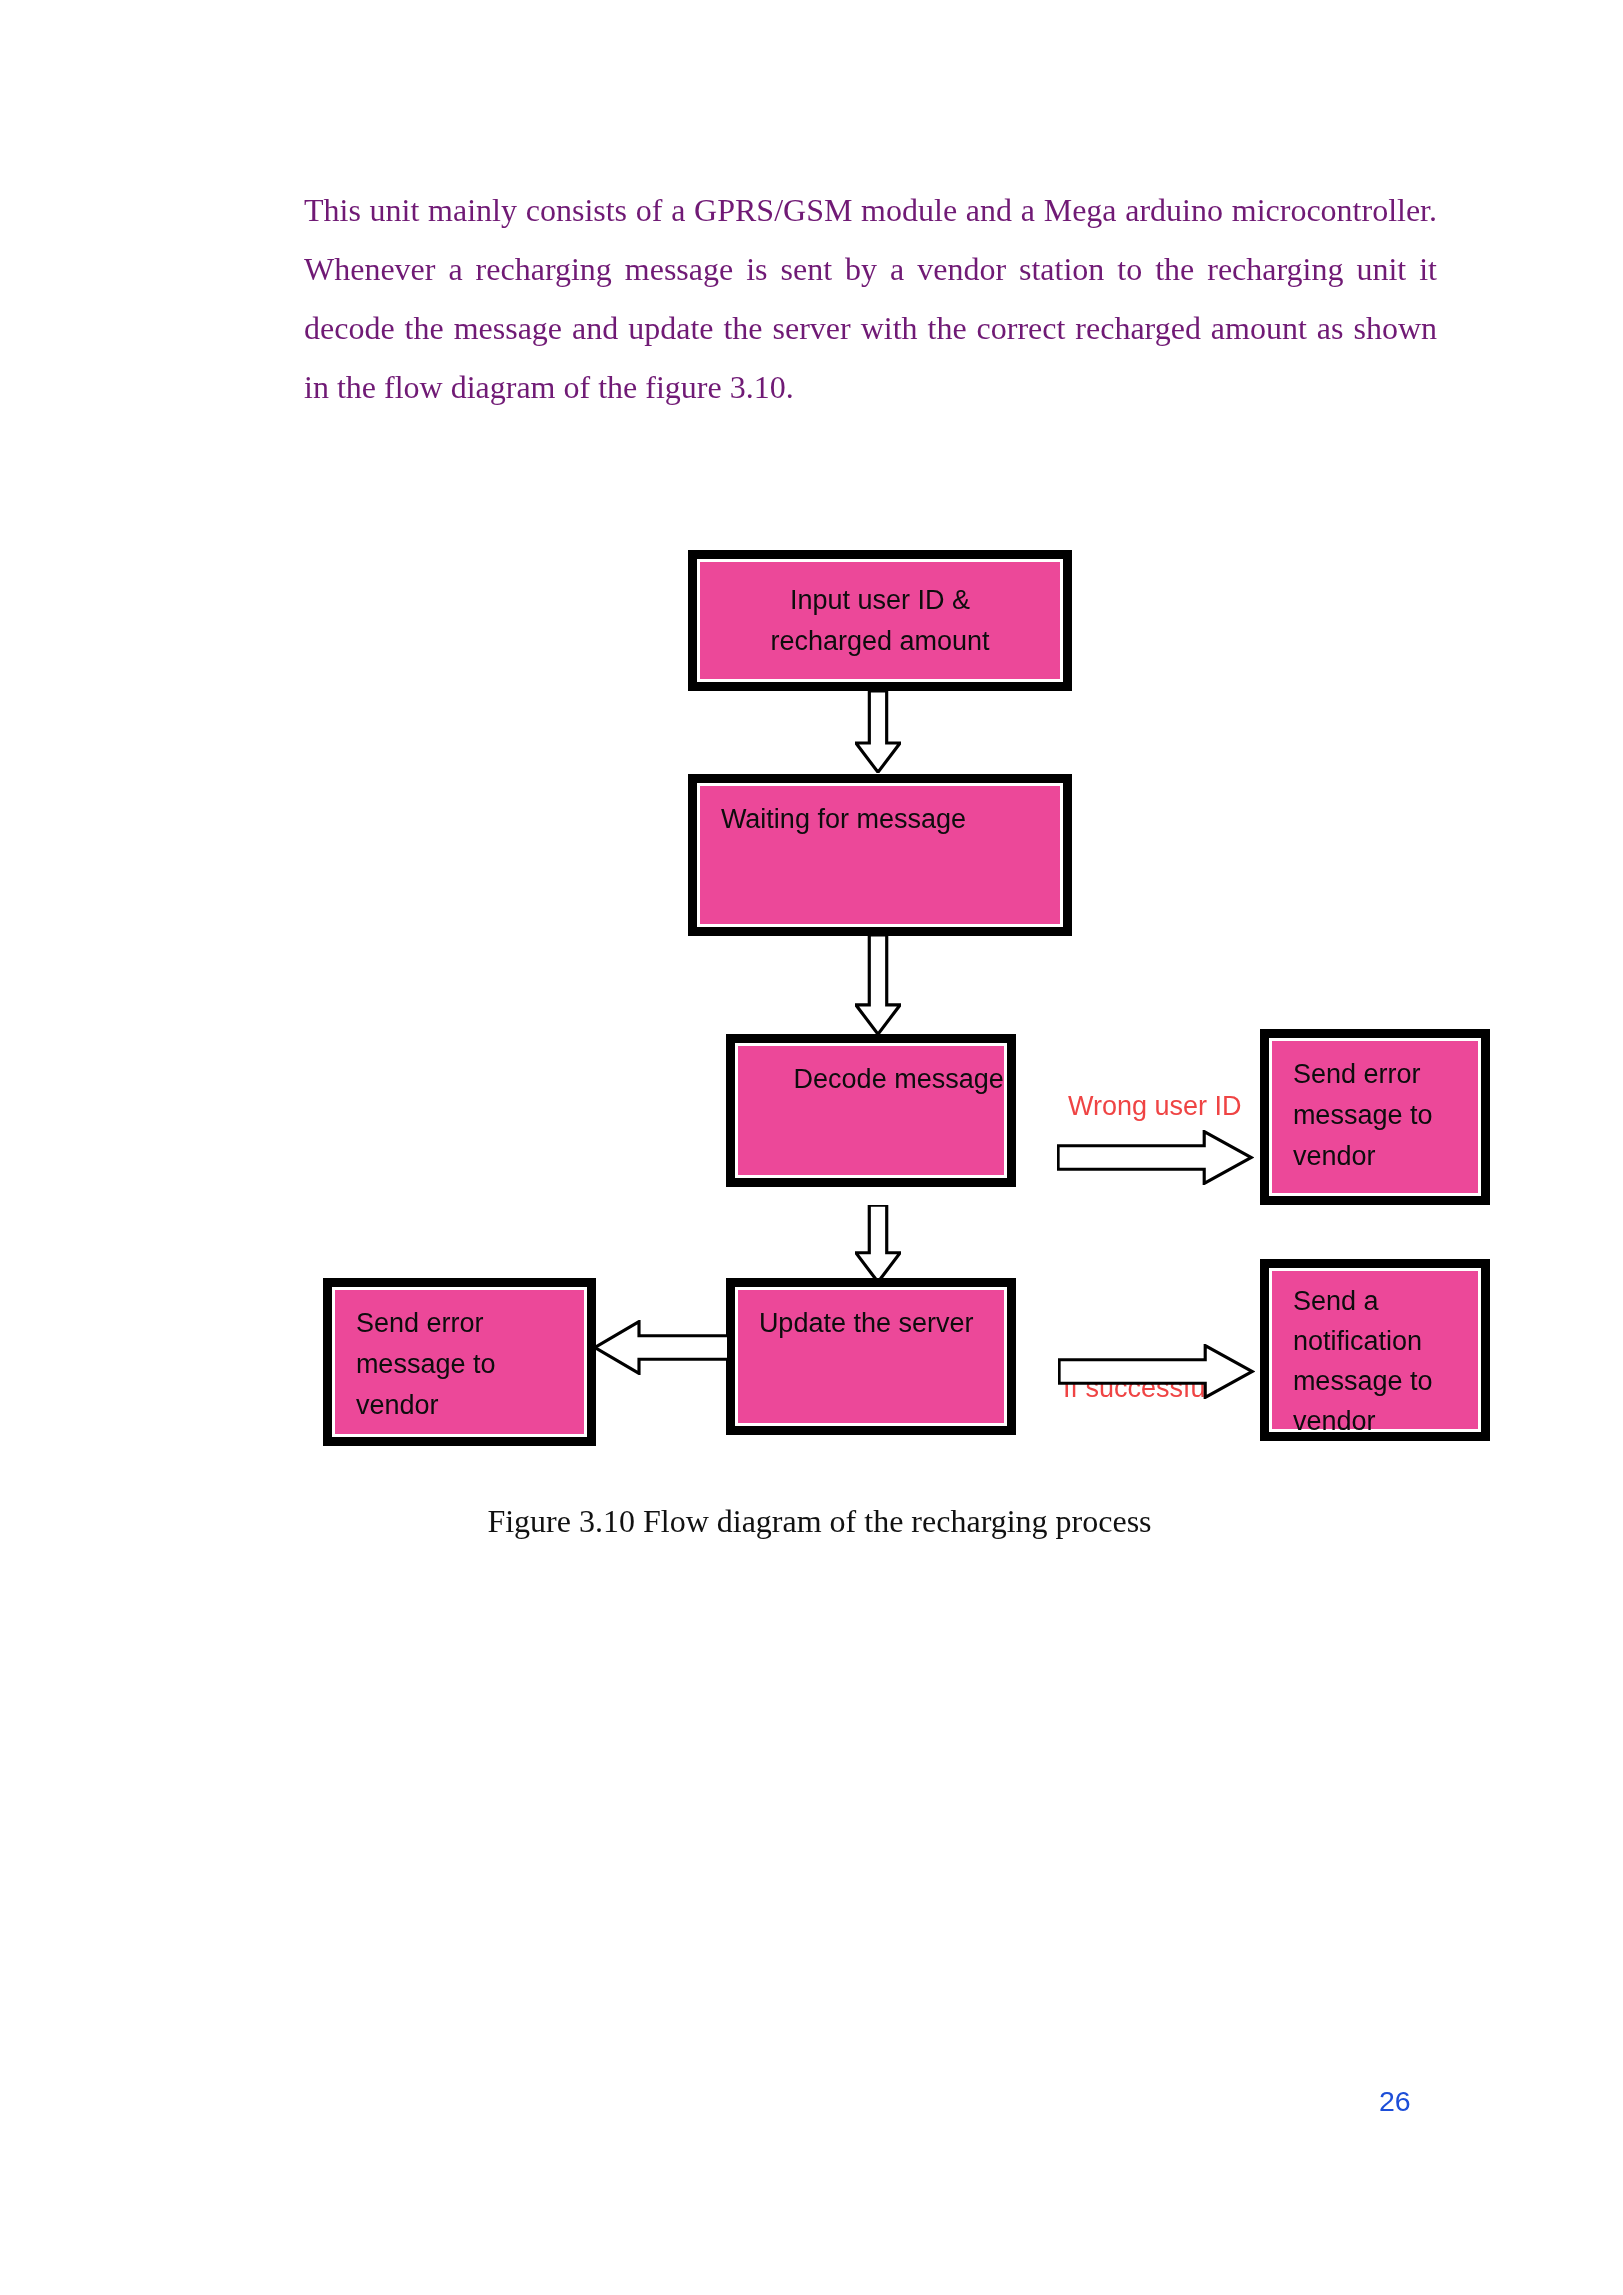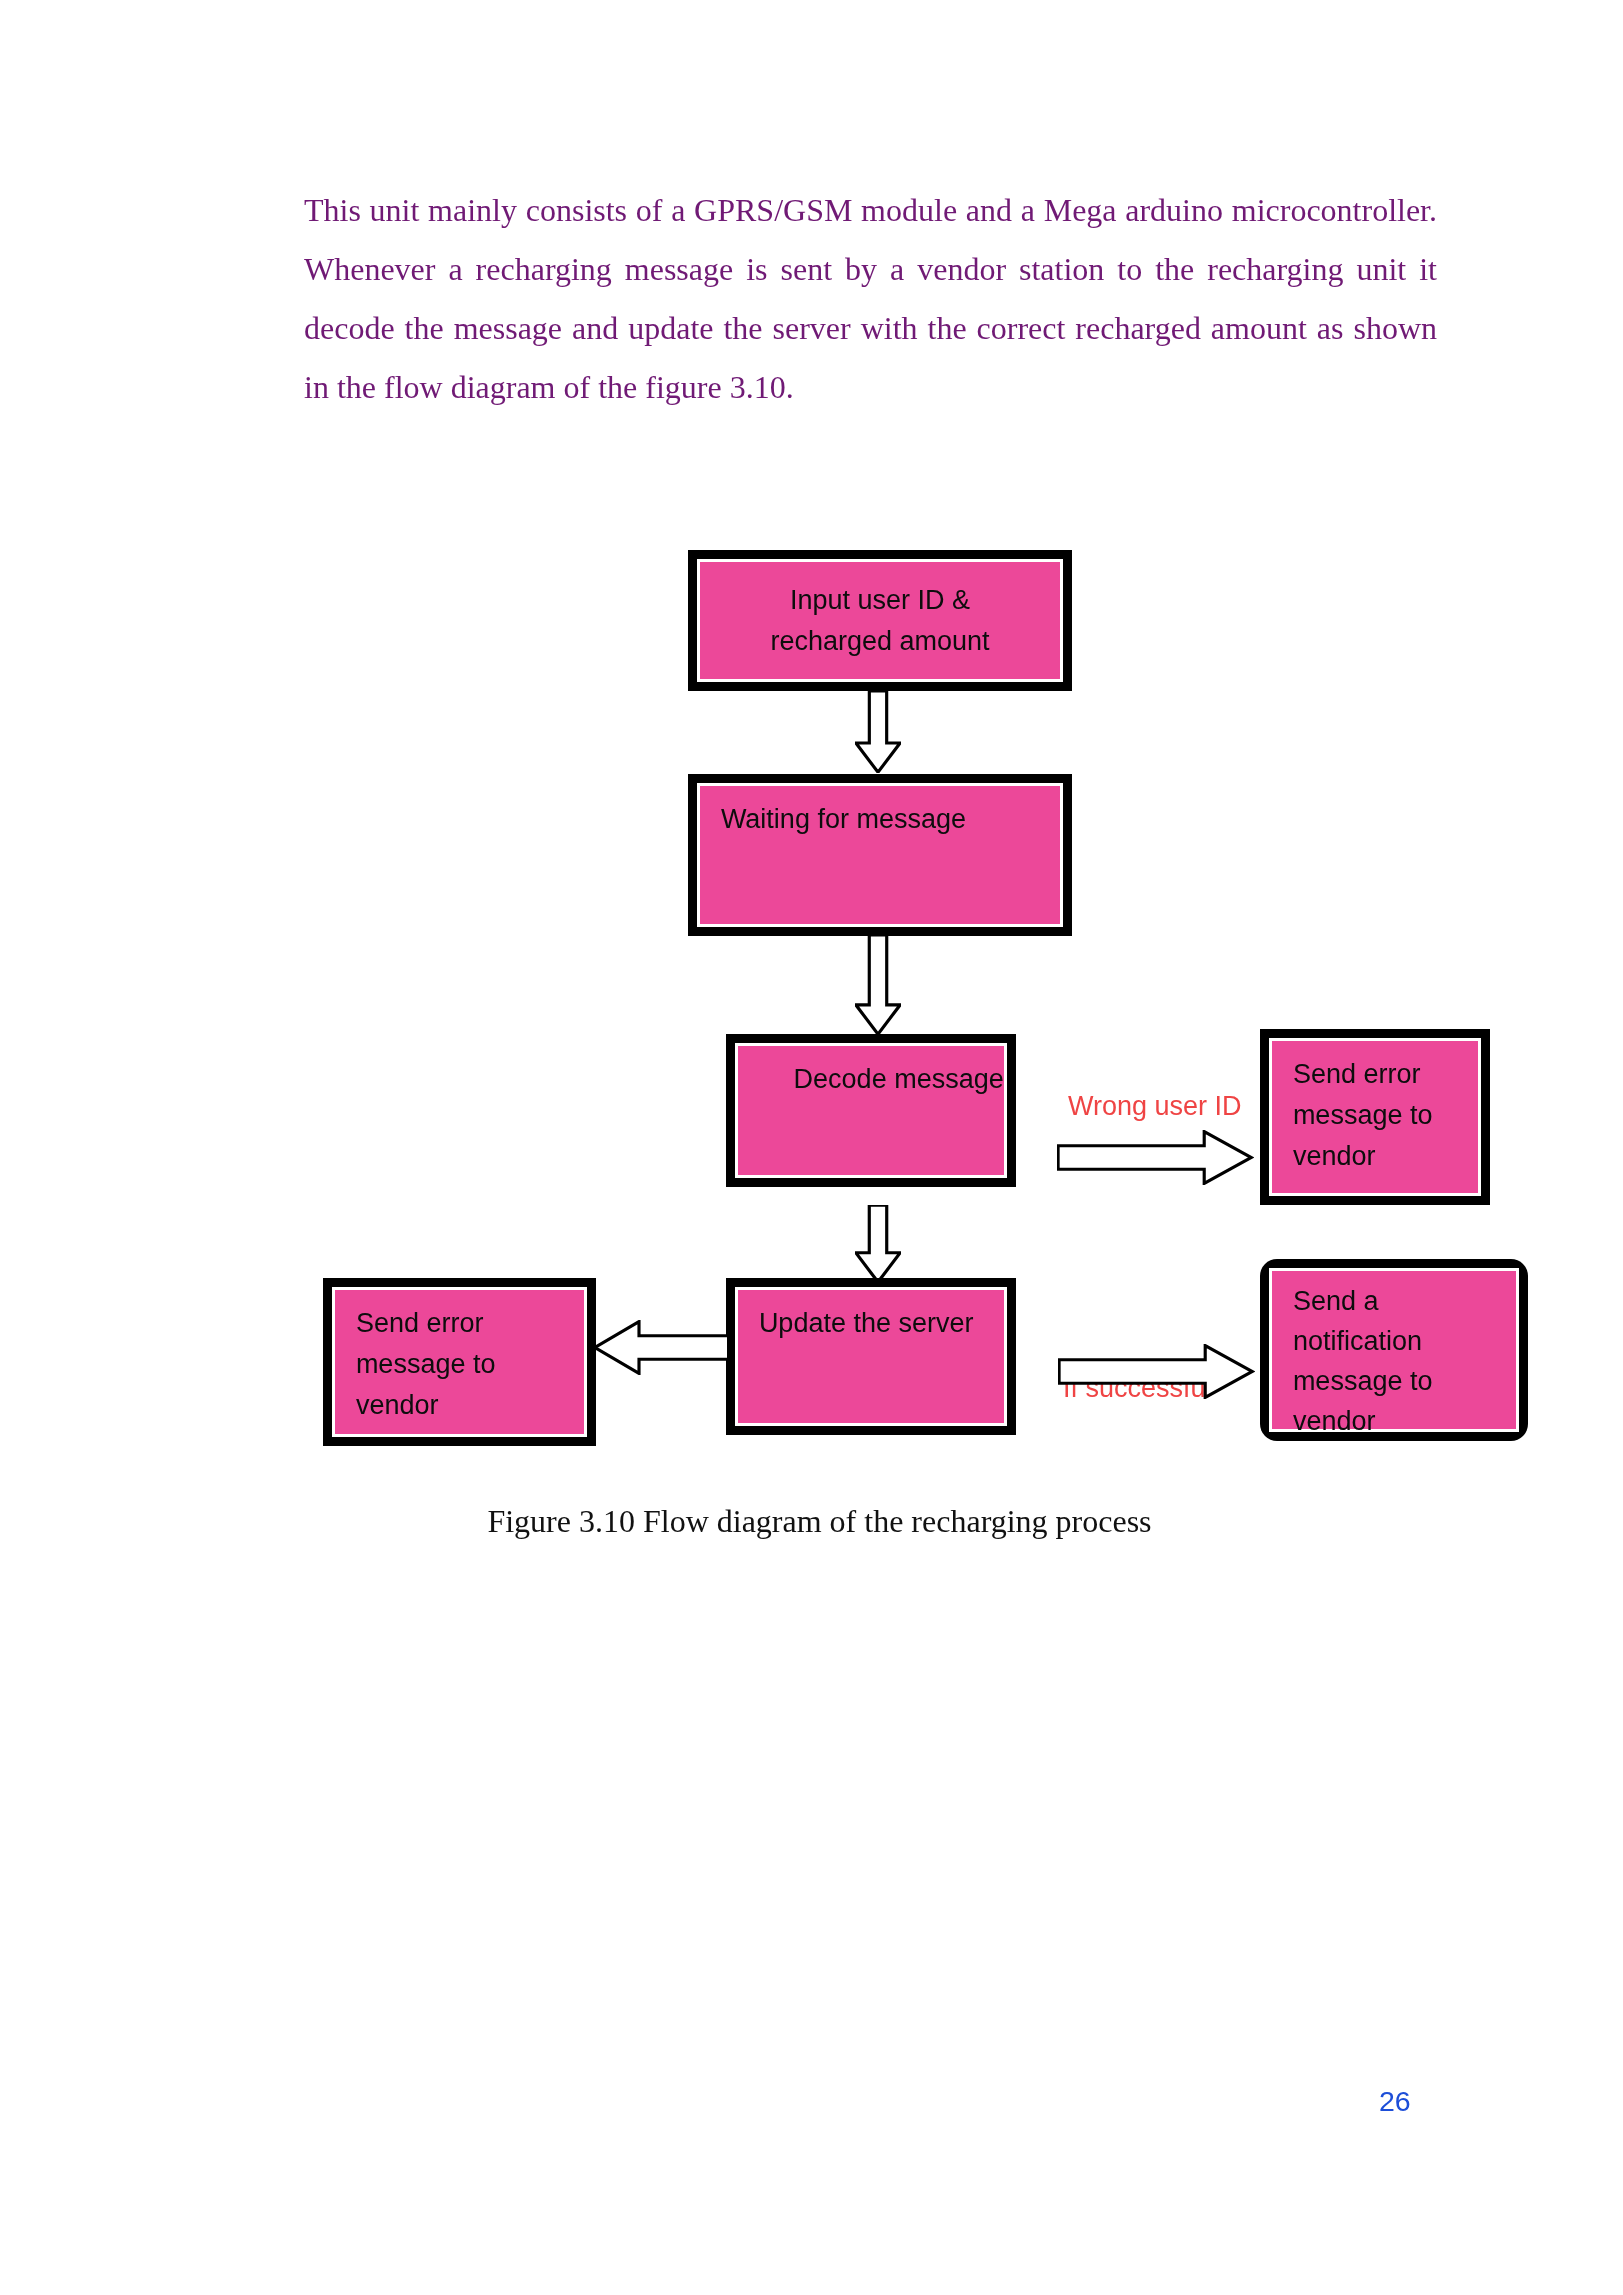--- a/index.html
+++ b/index.html
@@ -203,21 +203,21 @@
   </div>
 
   <div class="edge-label" style="left:1063px; top:1372px;">If successful</div>
 
   <div class="arrow" style="left:1058px; top:1344px; width:197px; height:55px;">
     <svg width="197" height="55" viewBox="0 0 248 70">
       <polygon points="0,20 186,20 186,2 246,35 186,68 186,50 0,50" fill="#ffffff" stroke="#000000" stroke-width="4"></polygon>
     </svg>
   </div>
 
-  <div class="flowbox" style="left:1260px; top:1259px; width:268px; height:182px;border-radius:17px;">
+  <div class="flowbox" style="left:1260px; top:1259px; width:230px; height:182px;">
     <div class="inner">
         <div class="pad">
       <div class="boxtext" style="line-height:40px; padding-top:9.5px;">Send a
 notification
 message to
 vendor</div>
     </div>
       </div>
   </div>
 

